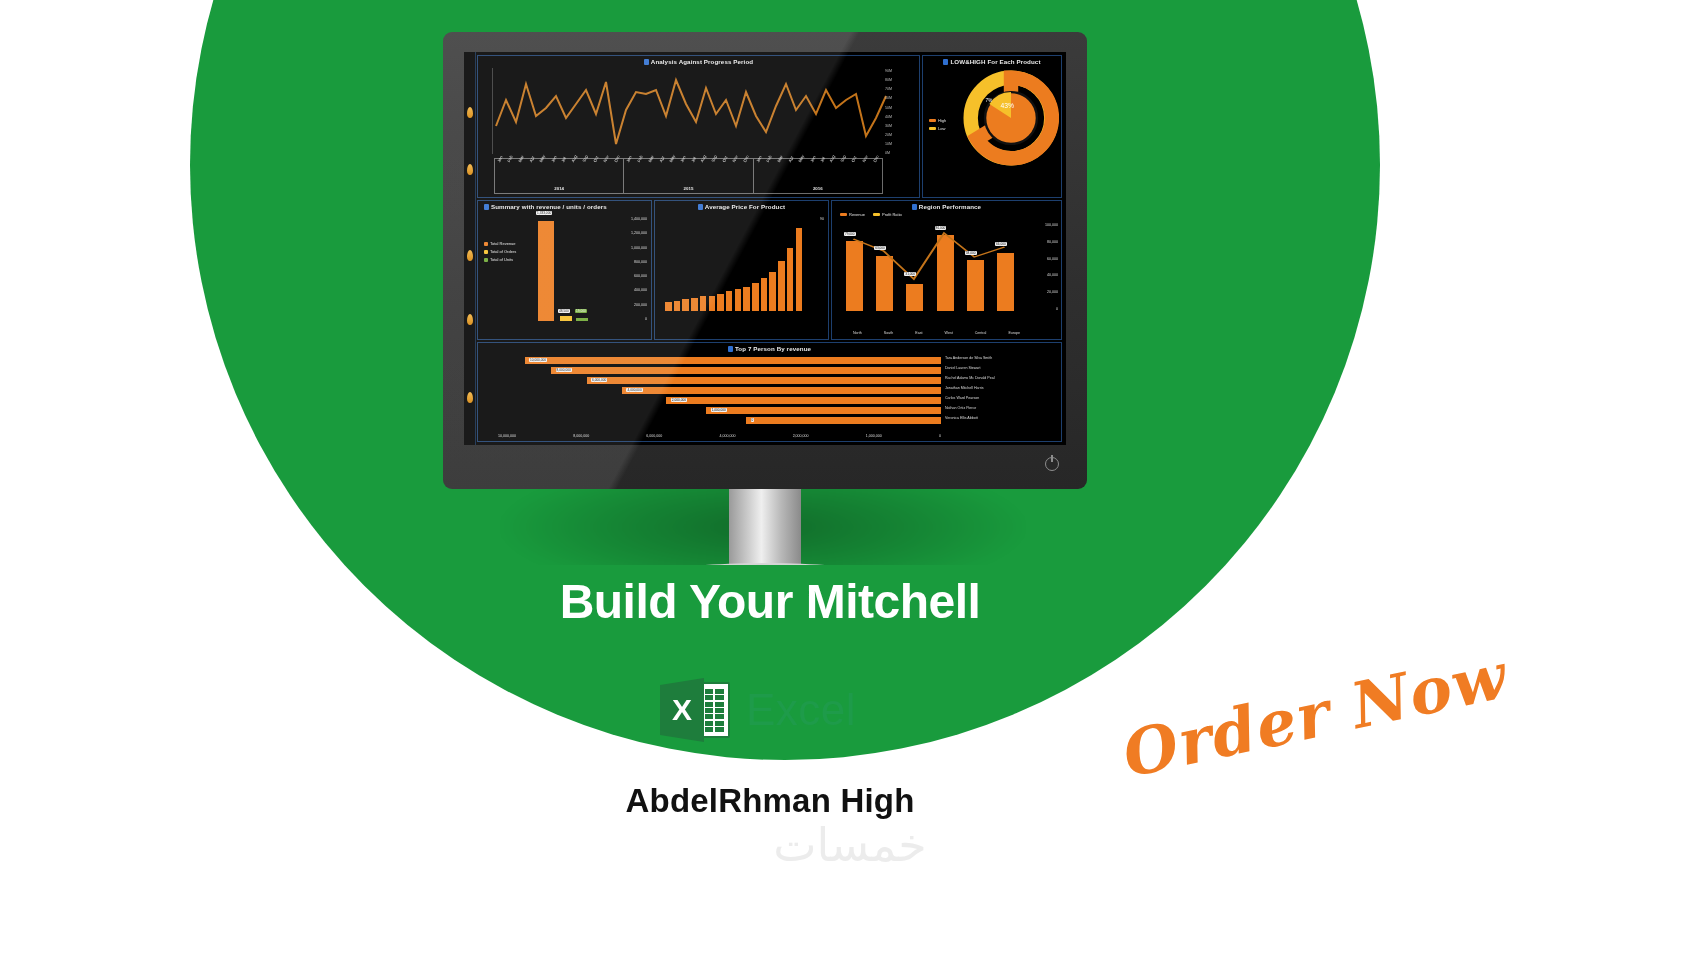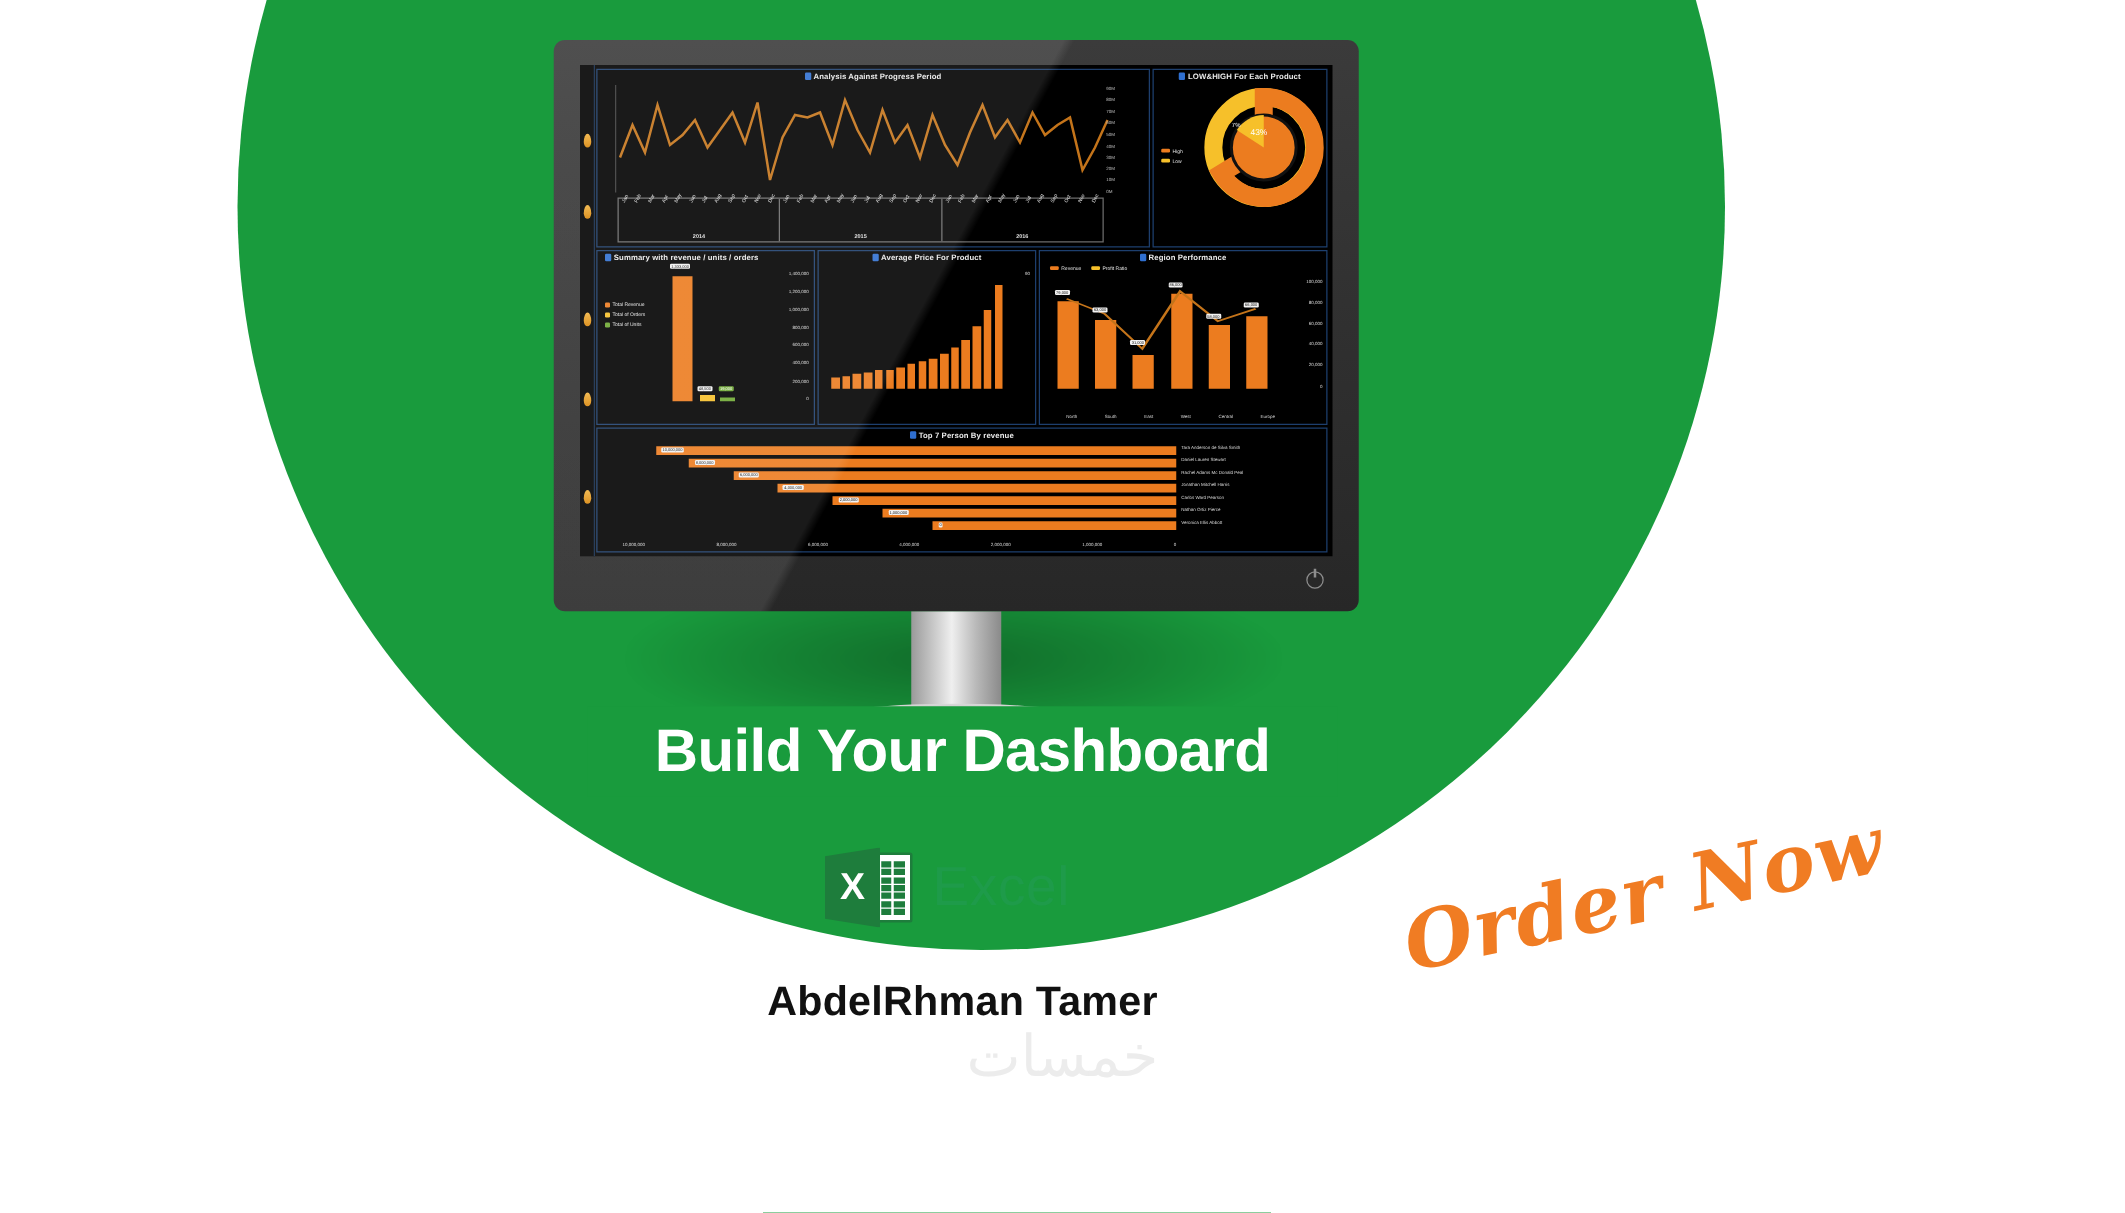--- a/index.html
+++ b/index.html
@@ -557,21 +557,21 @@
       </div>
 
     </div>
     <div id="monitor-chin"></div>
     <div id="power-icon"></div>
     <div id="monitor-bezel-gloss"></div>
   </div>
 </div>
 
 <div id="banner">
-  <span id="banner-text">Build Your Dashboard</span>
+  <span id="banner-text">Build Your Mitchell</span>
 </div>
 
 <div id="excel-lockup">
   <div id="excel-logo">
     <div id="excel-logo-doc">
       <div class="doc-grid">
         <i></i>
           <i></i>
           <i></i>
           <i></i>
@@ -595,21 +595,21 @@
       </div>
     </div>
     <div id="excel-logo-tab">
       <span id="excel-x">X</span>
     </div>
   </div>
   <span id="excel-word">Excel</span>
 </div>
 
 <div id="author-name">
-  <span>AbdelRhman Tamer</span>
+  <span>AbdelRhman High</span>
 </div>
 
 <div id="order-now">
   <span>Order Now</span>
 </div>
 
 <div id="watermark">
   <span>خمسات</span>
 </div>
 

